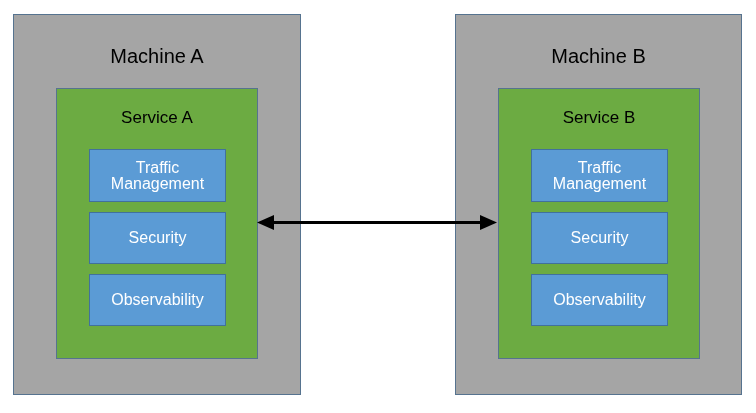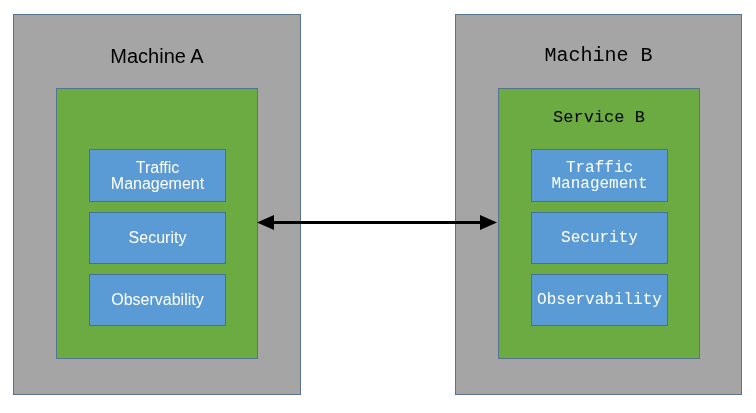--- a/index.html
+++ b/index.html
@@ -74,36 +74,37 @@
 </style>
 </head>
 <body>
 
 <div id="canvas">
 
   <div class="machine-box" style="left:13px; top:14px; width:288px; height:381px;padding-left:20px;">
     <div class="machine-title" style="top:29px;">Machine A</div>
 
     <div class="service-box" style="left:42px; top:73px; width:202px; height:271px;">
+      <div class="service-title" style="top:18px;">Service A</div>
 
       <div class="component-box" style="left:32px; top:60px; width:137px; height:53px;">
         <span class="component-label">Traffic Management</span>
       </div>
 
       <div class="component-box" style="left:32px; top:123px; width:137px; height:52px;">
         <span class="component-label">Security</span>
       </div>
 
       <div class="component-box" style="left:32px; top:185px; width:137px; height:52px;">
         <span class="component-label">Observability</span>
       </div>
     </div>
   </div>
 
-  <div class="machine-box" style="left:455px; top:14px; width:287px; height:381px;font-family:Liberation Mono, monospace;">
+  <div class="machine-box" style="left:455px; top:14px; width:287px; height:381px;">
     <div class="machine-title" style="top:29px;">Machine B</div>
 
     <div class="service-box" style="left:42px; top:73px; width:202px; height:271px;">
       <div class="service-title" style="top:18px;">Service B</div>
 
       <div class="component-box" style="left:32px; top:60px; width:137px; height:53px;">
         <span class="component-label">Traffic Management</span>
       </div>
 
       <div class="component-box" style="left:32px; top:123px; width:137px; height:52px;">

